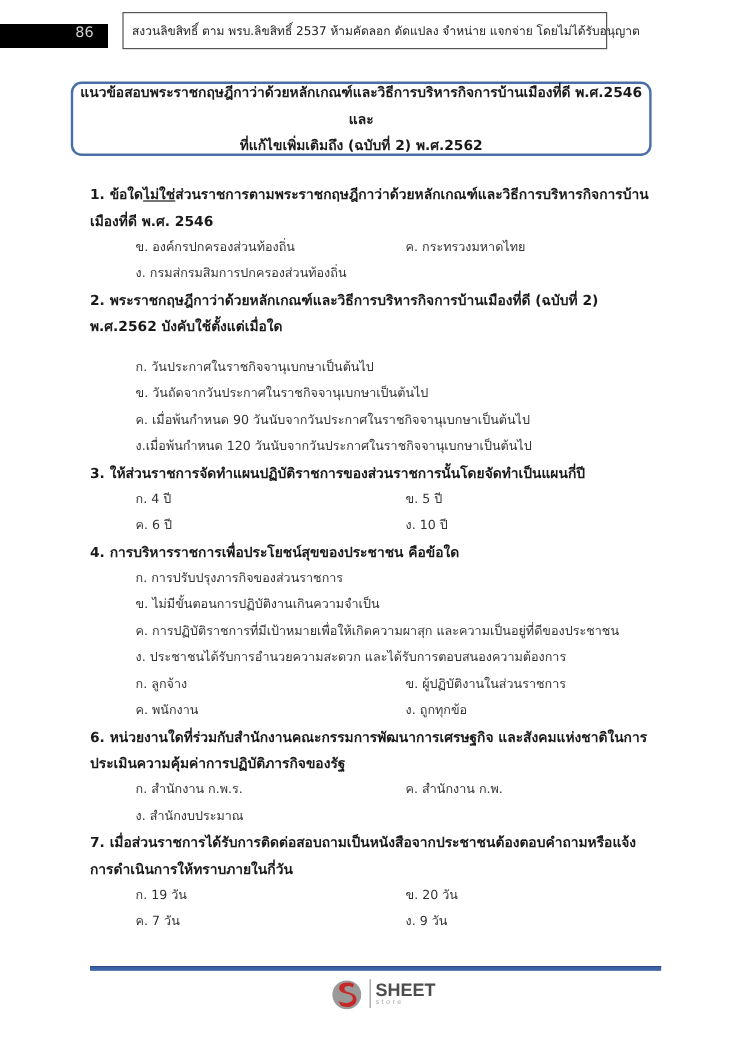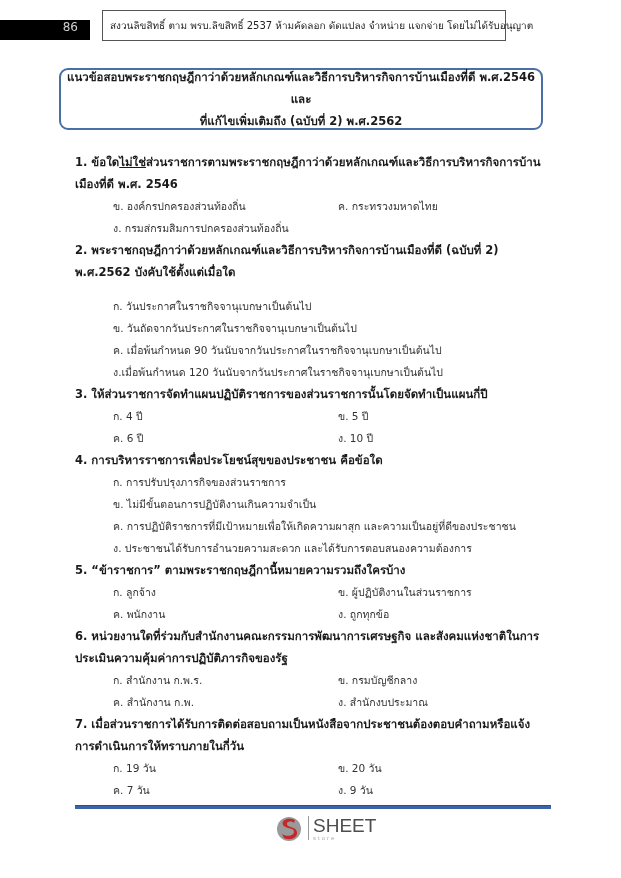--- a/index.html
+++ b/index.html
@@ -18,21 +18,21 @@
   .q { font-weight:bold; font-size:11.5px; line-height:22px; }
   .q u { text-decoration:underline; }
   .opts { display:grid; grid-template-columns:225px 220px; padding-left:38px; font-size:10.5px; line-height:22px; color:#333; }
   .opts-list { padding-left:38px; font-size:10.5px; line-height:22px; color:#333; }
   .spacer { height:12px; }
   .footer-line { position:absolute; left:75px; top:805px; width:476px; height:3px; background:#3d63a8; border-top:1px solid #2e4f88; }
   .logo { position:absolute; left:276px; top:814px; display:flex; align-items:center; }
   .logo-s { width:26px; height:28px; }
   .logo-divider { width:1px; height:24px; background:#999; margin:0 4px 0 6px; }
   .logo-text { display:flex; flex-direction:column; line-height:1; }
-  .logo-main { font-family:"Liberation Sans", sans-serif; font-weight:normal; font-size:19px; color:#4d4d4d; }
+  .logo-main { font-family:"Liberation Sans", sans-serif; font-weight:bold; font-size:15px; color:#4d4d4d; }
   .logo-sub { font-family:"Liberation Sans", sans-serif; font-size:6px; letter-spacing:2px; color:#aaa; }
 </style>
 </head>
 <body>
 
 <div class="page-num-block">
   <span class="page-num">86</span>
 </div>
 <div class="copyright-box">สงวนลิขสิทธิ์ ตาม พรบ.ลิขสิทธิ์ 2537 ห้ามคัดลอก ดัดแปลง จำหน่าย แจกจ่าย โดยไม่ได้รับอนุญาต</div>
 
@@ -68,32 +68,30 @@
   </div>
 
   <div class="q">4. การบริหารราชการเพื่อประโยชน์สุขของประชาชน คือข้อใด</div>
   <div class="opts-list">
     <div>ก. การปรับปรุงภารกิจของส่วนราชการ</div>
     <div>ข. ไม่มีขั้นตอนการปฏิบัติงานเกินความจำเป็น</div>
     <div>ค. การปฏิบัติราชการที่มีเป้าหมายเพื่อให้เกิดความผาสุก และความเป็นอยู่ที่ดีของประชาชน</div>
     <div>ง. ประชาชนได้รับการอำนวยความสะดวก และได้รับการตอบสนองความต้องการ</div>
   </div>
 
-  <div class="q">5. “ข้าราชการ” ตามพระราชกฤษฎีกานี้หมายความรวมถึงใครบ้าง</div>
   <div class="opts">
     <div>ก. ลูกจ้าง</div>
     <div>ข. ผู้ปฏิบัติงานในส่วนราชการ</div>
     <div>ค. พนักงาน</div>
     <div>ง. ถูกทุกข้อ</div>
   </div>
 
   <div class="q">6. หน่วยงานใดที่ร่วมกับสำนักงานคณะกรรมการพัฒนาการเศรษฐกิจ และสังคมแห่งชาติในการประเมินความคุ้มค่าการปฏิบัติภารกิจของรัฐ</div>
   <div class="opts">
     <div>ก. สำนักงาน ก.พ.ร.</div>
-    <div>ข. กรมบัญชีกลาง</div>
     <div>ค. สำนักงาน ก.พ.</div>
     <div>ง. สำนักงบประมาณ</div>
   </div>
 
   <div class="q">7. เมื่อส่วนราชการได้รับการติดต่อสอบถามเป็นหนังสือจากประชาชนต้องตอบคำถามหรือแจ้งการดำเนินการให้ทราบภายในกี่วัน</div>
   <div class="opts">
     <div>ก. 19 วัน</div>
     <div>ข. 20 วัน</div>
     <div>ค.  7 วัน</div>
     <div>ง. 9 วัน</div>

